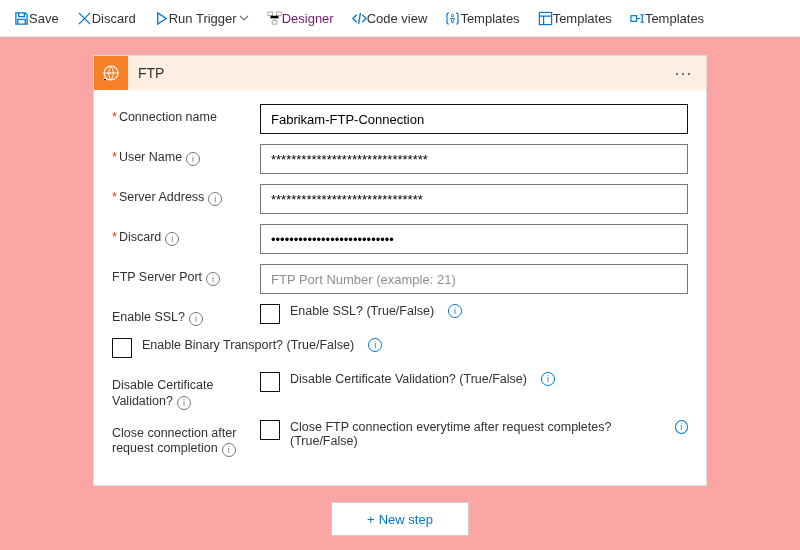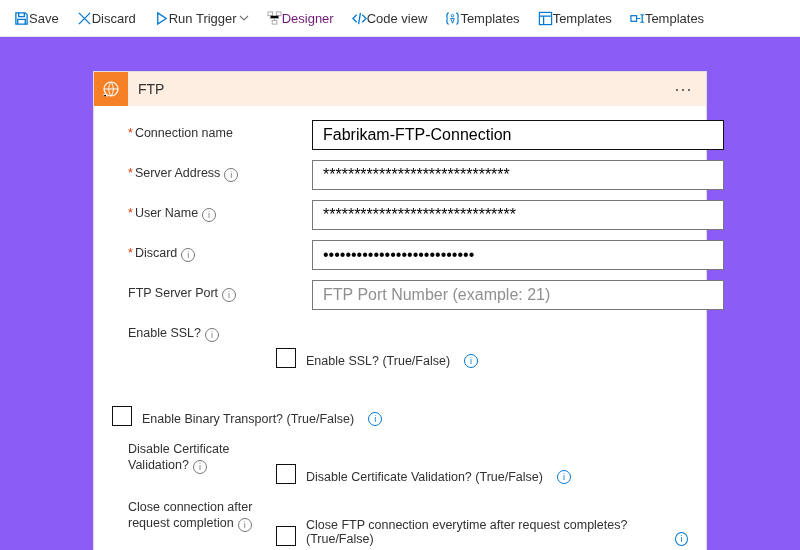--- a/index.html
+++ b/index.html
@@ -32,22 +32,22 @@
       cursor: default;
       text-align: center;
     }
     .tb-icon {
       display: inline-flex;
     }
     .chev {
       margin-left: 2px;
     }
     .canvas {
-      background: #8b5cf6;
-      padding: 34px 0 10px 0;
+      background: #fca5a5;
+      padding: 18px 0 10px 0;
       height: calc(100% - 36px);
       box-sizing: border-box;
       overflow: auto;
     }
     .card {
       width: 612px;
       margin: 0 auto;
       background: #fff;
       border: 1px solid #dcdcdc;
     }
@@ -84,21 +84,20 @@
     .row {
       display: flex;
       align-items: flex-start;
       margin-bottom: 10px;
     }
     .label-col {
       width: 148px;
       padding-top: 6px;
       font-size: 12.5px;
       line-height: 1.25;
-      margin-left: 16px;
     }
     .req {
       color: #d83b01;
       margin-right: 2px;
     }
     .info {
       display: inline-block;
       width: 12px;
       height: 12px;
       border: 1px solid #777;
@@ -116,37 +115,35 @@
     }
     .field-col {
       flex: 1;
     }
     .txt {
       width: 100%;
       box-sizing: border-box;
       height: 30px;
       border: 1px solid #777;
       padding: 0 10px;
-      font-size: 16px;
+      font-size: 13px;
       font-family: inherit;
       outline: none;
-      margin-left: 36px;
     }
     .txt.bold {
       border-color: #111;
     }
     .txt::placeholder {
       color: #8f8f8f;
     }
     .check-row {
       display: flex;
-      align-items: flex-end;
+      align-items: flex-start;
       gap: 10px;
       min-height: 24px;
-      margin-top: 24px;
     }
     .checkbox {
       width: 18px;
       height: 18px;
       border: 1px solid #111;
       display: inline-block;
       flex-shrink: 0;
     }
     .check-lbl {
       font-size: 12.5px;
@@ -273,26 +270,26 @@
       </div>
       <div class="title">FTP</div>
       <div class="dots">···</div>
     </div>
     <div class="card-body">
       <div class="row">
         <div class="label-col"><span class="req">*</span><span>Connection name</span></div>
         <div class="field-col"><input class="txt bold" value="Fabrikam-FTP-Connection" style=""></div>
       </div>
       <div class="row">
+        <div class="label-col"><span class="req">*</span><span>User Name</span><span class="info">i</span></div>
+        <div class="field-col"><input class="txt" value="*******************************" style=""></div>
+      </div>
+      <div class="row">
         <div class="label-col"><span class="req">*</span><span>Server Address</span><span class="info">i</span></div>
         <div class="field-col"><input class="txt" value="******************************" style=""></div>
-      </div>
-      <div class="row">
-        <div class="label-col"><span class="req">*</span><span>User Name</span><span class="info">i</span></div>
-        <div class="field-col"><input class="txt" value="*******************************" style=""></div>
       </div>
       <div class="row">
         <div class="label-col"><span class="req">*</span><span>Discard</span><span class="info">i</span></div>
         <div class="field-col"><input class="txt" value="•••••••••••••••••••••••••••" style=""></div>
       </div>
       <div class="row">
         <div class="label-col"><span>FTP Server Port</span><span class="info">i</span></div>
         <div class="field-col"><input class="txt" placeholder="FTP Port Number (example: 21)" style=""></div>
       </div>
       <div class="row">

